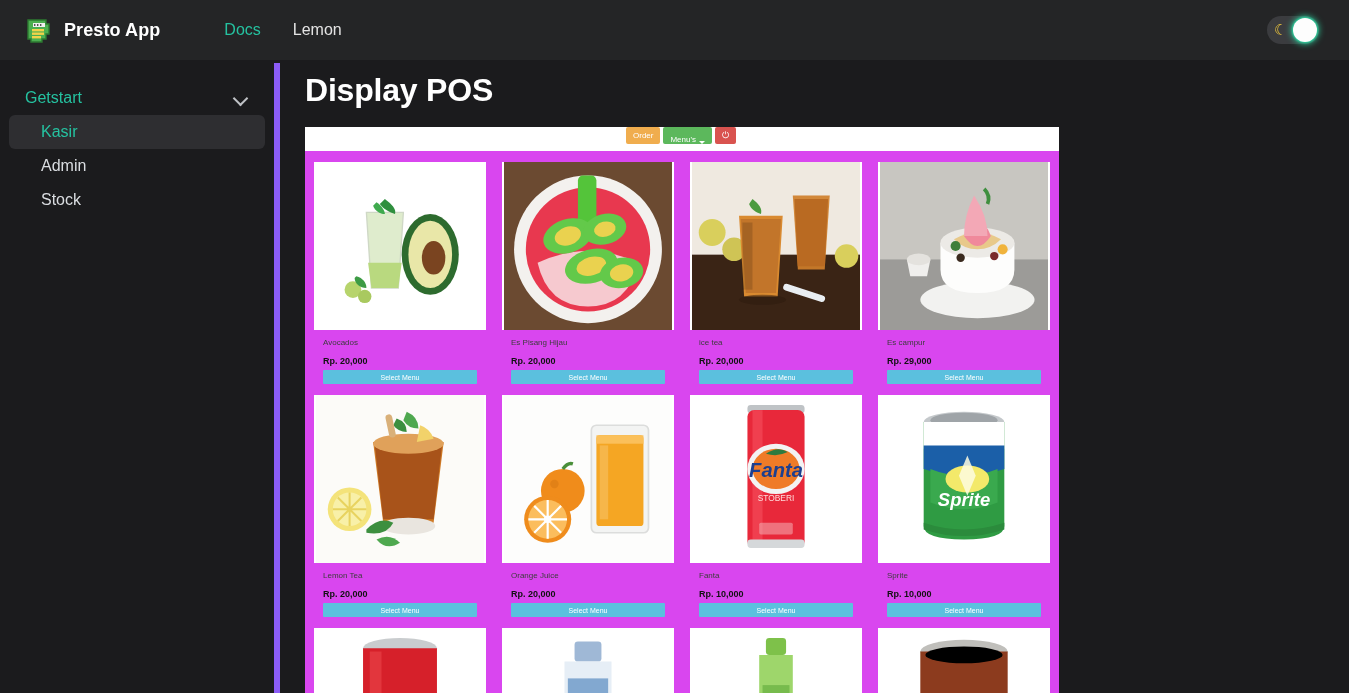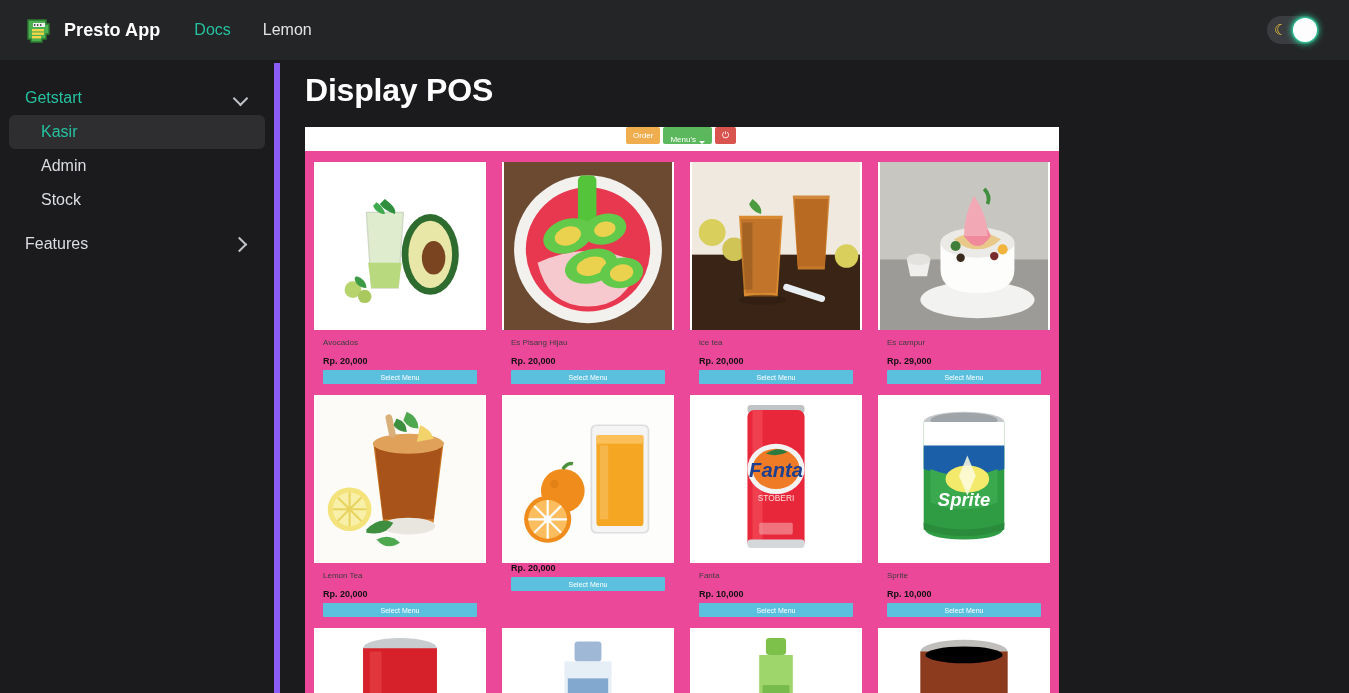--- a/index.html
+++ b/index.html
@@ -12,28 +12,29 @@
   }
 
   
   .navbar {
     position: absolute; top: 0; left: 0;
     width: 1349px; height: 60px;
     background: #242526;
     display: flex; align-items: center;
     padding: 0 16px;
     z-index: 30;
+    gap: 12px;
   }
   .brand { display: flex; align-items: center; gap: 10px; margin-left: 6px; }
   .logo-box { width: 32px; height: 32px; position: relative; }
   .brand-title {
     font-size: 18px; font-weight: bold; color: #ffffff;
     letter-spacing: .1px;
   }
-  .nav-links { display: flex; align-items: center; margin-left: 34px; gap: 32px; }
+  .nav-links { display: flex; align-items: center; margin-left: 52px; gap: 32px; }
   .nav-link { font-size: 16px; color: #e3e3e3; text-decoration: none; cursor: pointer; }
   .nav-link.active { color: #25c2a0; }
 
   .navbar-right { margin-left: auto; display: flex; align-items: center; padding-right: 14px; }
   .theme-toggle {
     width: 52px; height: 28px; border-radius: 14px;
     background: #3b3c3f;
     display: flex; align-items: center;
     position: relative; cursor: pointer;
     border: none;
@@ -98,21 +99,21 @@
   .doc-title {
     font-size: 32px; font-weight: bold; color: #ffffff;
     margin: 12px 0 0 24px;
     letter-spacing: -.2px;
   }
 
   
   .shot {
     position: absolute; left: 24px; top: 67px;
     width: 754px; height: 566px;
-    background: #ec4899;
+    background: #d946ef;
     overflow: hidden;
   }
   .shot-toolbar {
     height: 24px; width: 100%;
     background: #ffffff;
     display: flex; align-items: flex-start;
     padding-left: 321px;
     gap: 3px;
   }
   .tb-btn {
@@ -213,24 +214,20 @@
   <div class="menu-item sub active">
     <span>Kasir</span>
   </div>
   <div class="menu-item sub">
     <span>Admin</span>
   </div>
   <div class="menu-item sub">
     <span>Stock</span>
   </div>
   <div class="menu-spacer"></div>
-  <div class="menu-item">
-    <span>Features</span>
-    <span class="caret right"></span>
-  </div>
 </div>
 
 <div class="main">
   <h1 class="doc-title">Display POS</h1>
 
   <div class="shot">
 
     <div class="shot-toolbar">
       <button class="tb-btn tb-order">Order</button>
       <button class="tb-btn tb-menus">
@@ -371,20 +368,21 @@
             <rect x="57" y="30" width="5" height="44" fill="#ffffff" opacity="0.18"></rect>
             <circle cx="35" cy="57" r="13" fill="#f08c1b"></circle>
             <circle cx="30" cy="53" r="2.5" fill="#d97a14" opacity="0.6"></circle>
             <path d="M35 44q3 -4 6 -3" stroke="#4a8f3a" stroke-width="2" fill="none"></path>
             <circle cx="26" cy="74" r="14" fill="#ef8c1c"></circle>
             <circle cx="26" cy="74" r="11.5" fill="#fbbd5d"></circle>
             <path d="M26 62.5v23M14.5 74h23M18 66l16 16M34 66l-16 16" stroke="#fff" stroke-width="1.3"></path>
             <circle cx="26" cy="74" r="2.2" fill="#fff"></circle>
           </svg>
         </div>
+        <div class="card-name">Orange Juice</div>
         <div class="card-price">Rp. 20,000</div>
         <button class="select-btn">Select Menu</button>
       </div>
 
       <div class="card">
         <div class="card-img">
           <svg viewBox="0 0 100 100" preserveAspectRatio="xMidYMid meet">
             <rect width="100" height="100" fill="#ffffff"></rect>
             <rect x="33" y="6" width="34" height="5" rx="2" fill="#bfc3c6"></rect>
             <rect x="33" y="9" width="34" height="82" rx="4" fill="#e8283a"></rect>

